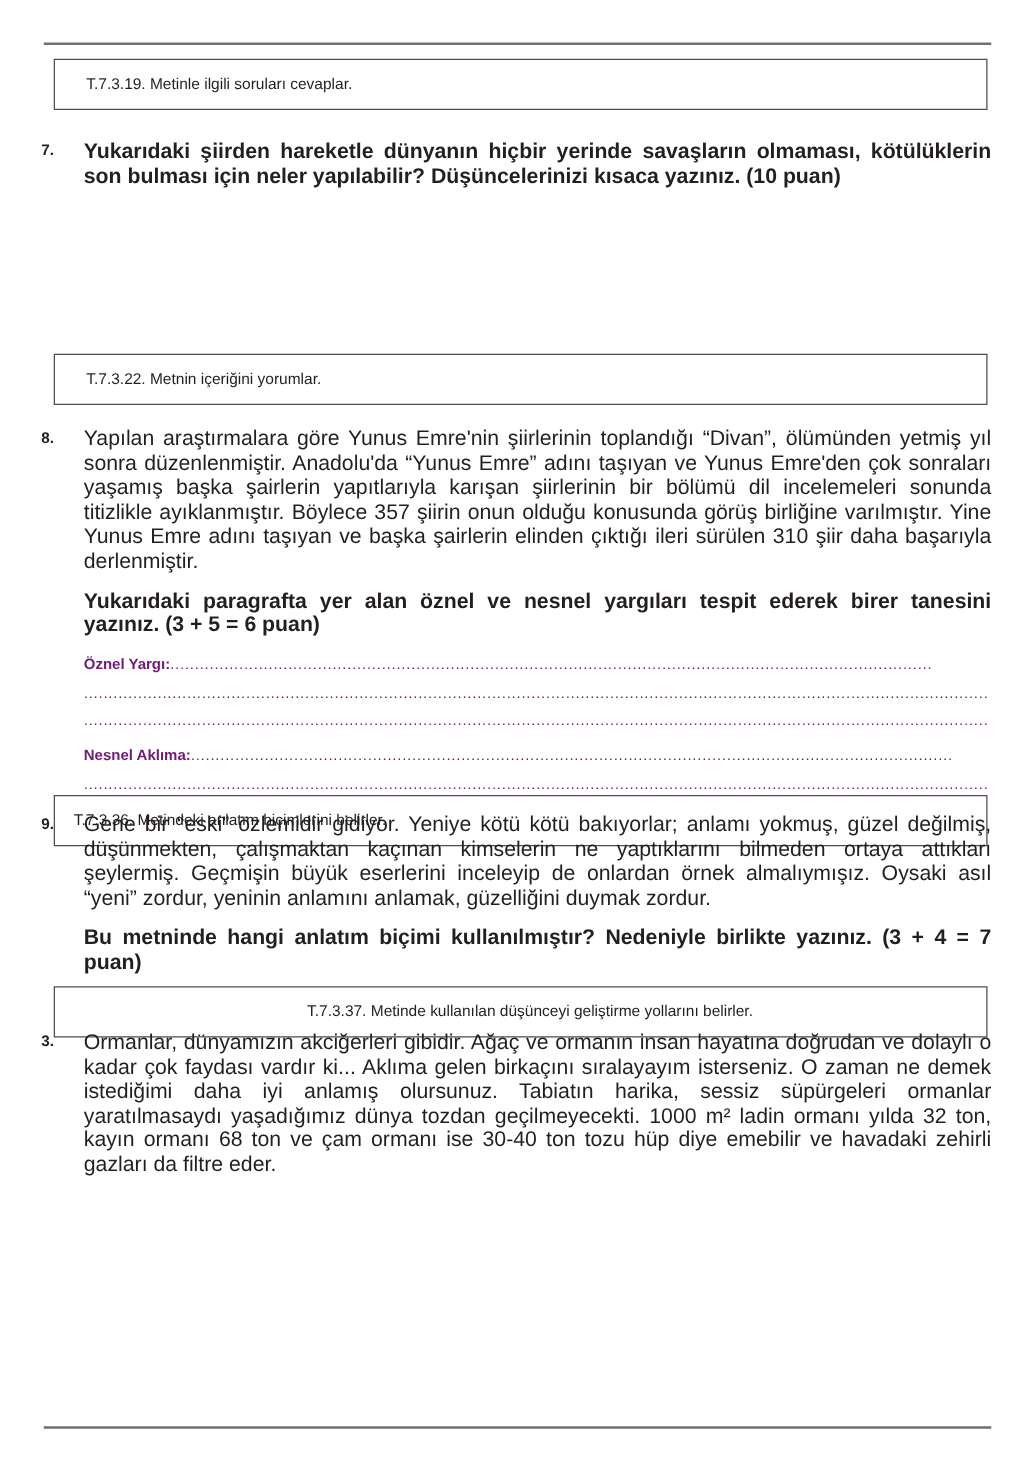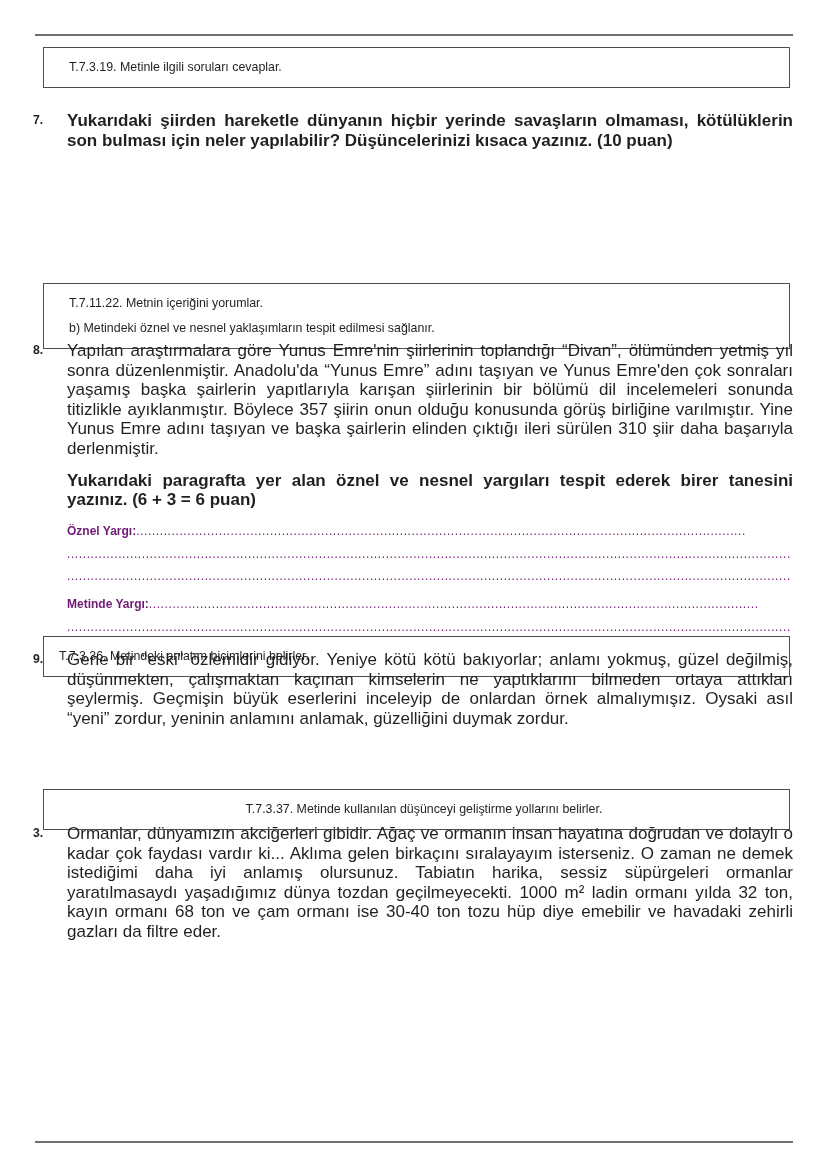--- a/index.html
+++ b/index.html
@@ -124,59 +124,59 @@
   </div>
 
   <div class="q-block" style="top:111px;">
     <div class="q-num">7.</div>
     <div class="q-body">
       <p class="q-text bold justified">Yukarıdaki şiirden hareketle dünyanın hiçbir yerinde savaşların olmaması, kötülüklerin son bulması için neler yapılabilir? Düşüncelerinizi kısaca yazınız. (10 puan)</p>
     </div>
   </div>
 
   <div class="outcome-box" style="top:283px;">
-    <div class="outcome-line">T.7.11.22. Metnin içeriğini yorumlar.</div>
-    <div class="outcome-line">b) Metindeki öznel ve nesnel yaklaşımların tespit edilmesi sağlanır.</div>
+    <div class="outcome-line">T.7.3.22. Metnin içeriğini yorumlar.</div>
   </div>
 
   <div class="q-block" style="top:341px;">
     <div class="q-num">8.</div>
     <div class="q-body">
       <p class="q-text justified">Yapılan araştırmalara göre Yunus Emre'nin şiirlerinin toplandığı “Divan”, ölümünden yetmiş yıl sonra düzenlenmiştir. Anadolu'da “Yunus Emre” adını taşıyan ve Yunus Emre'den çok sonraları yaşamış başka şairlerin yapıtlarıyla karışan şiirlerinin bir bölümü dil incelemeleri sonunda titizlikle ayıklanmıştır. Böylece 357 şiirin onun olduğu konusunda görüş birliğine varılmıştır. Yine Yunus Emre adını taşıyan ve başka şairlerin elinden çıktığı ileri sürülen 310 şiir daha başarıyla derlenmiştir.</p>
-      <p class="q-text bold justified" style="margin-top:12px;">Yukarıdaki paragrafta yer alan öznel ve nesnel yargıları tespit ederek birer tanesini yazınız. (6 + 3 = 6 puan)</p>
+      <p class="q-text bold justified" style="margin-top:12px;">Yukarıdaki paragrafta yer alan öznel ve nesnel yargıları tespit ederek birer tanesini yazınız. (3 + 5 = 6 puan)</p>
 
       <div class="answer-group">
         <div class="answer-row">
           <span class="answer-label">Öznel Yargı:</span><span class="dots">...........................................................................................................................................................</span>
         </div>
         <div class="answer-row blank">
           <span class="dots">........................................................................................................................................................................................</span>
         </div>
         <div class="answer-row blank">
           <span class="dots">........................................................................................................................................................................................</span>
         </div>
         <div class="answer-gap"></div>
         <div class="answer-row">
-          <span class="answer-label">Metinde Yargı:</span><span class="dots">...........................................................................................................................................................</span>
+          <span class="answer-label">Nesnel Aklıma:</span><span class="dots">...........................................................................................................................................................</span>
         </div>
         <div class="answer-row blank">
           <span class="dots">........................................................................................................................................................................................</span>
         </div>
       </div>
     </div>
   </div>
 
   <div class="outcome-box" style="top:636px;padding-left:15px;">
     <div class="outcome-line">T.7.3.36. Metindeki anlatım biçimlerini belirler.</div>
   </div>
 
   <div class="q-block" style="top:650px;">
     <div class="q-num">9.</div>
     <div class="q-body">
       <p class="q-text justified">Gene bir “eski” özlemidir gidiyor. Yeniye kötü kötü bakıyorlar; anlamı yokmuş, güzel değilmiş, düşünmekten, çalışmaktan kaçınan kimselerin ne yaptıklarını bilmeden ortaya attıkları şeylermiş. Geçmişin büyük eserlerini inceleyip de onlardan örnek almalıymışız. Oysaki asıl “yeni” zordur, yeninin anlamını anlamak, güzelliğini duymak zordur.</p>
+      <p class="q-text bold justified" style="margin-top:12px;">Bu metninde hangi anlatım biçimi kullanılmıştır? Nedeniyle birlikte yazınız. (3 + 4 = 7 puan)</p>
     </div>
   </div>
 
   <div class="outcome-box" style="top:789px;text-align:center;">
     <div class="outcome-line">T.7.3.37. Metinde kullanılan düşünceyi geliştirme yollarını belirler.</div>
   </div>
 
   <div class="q-block" style="top:824px;">
     <div class="q-num">3.</div>
     <div class="q-body">

